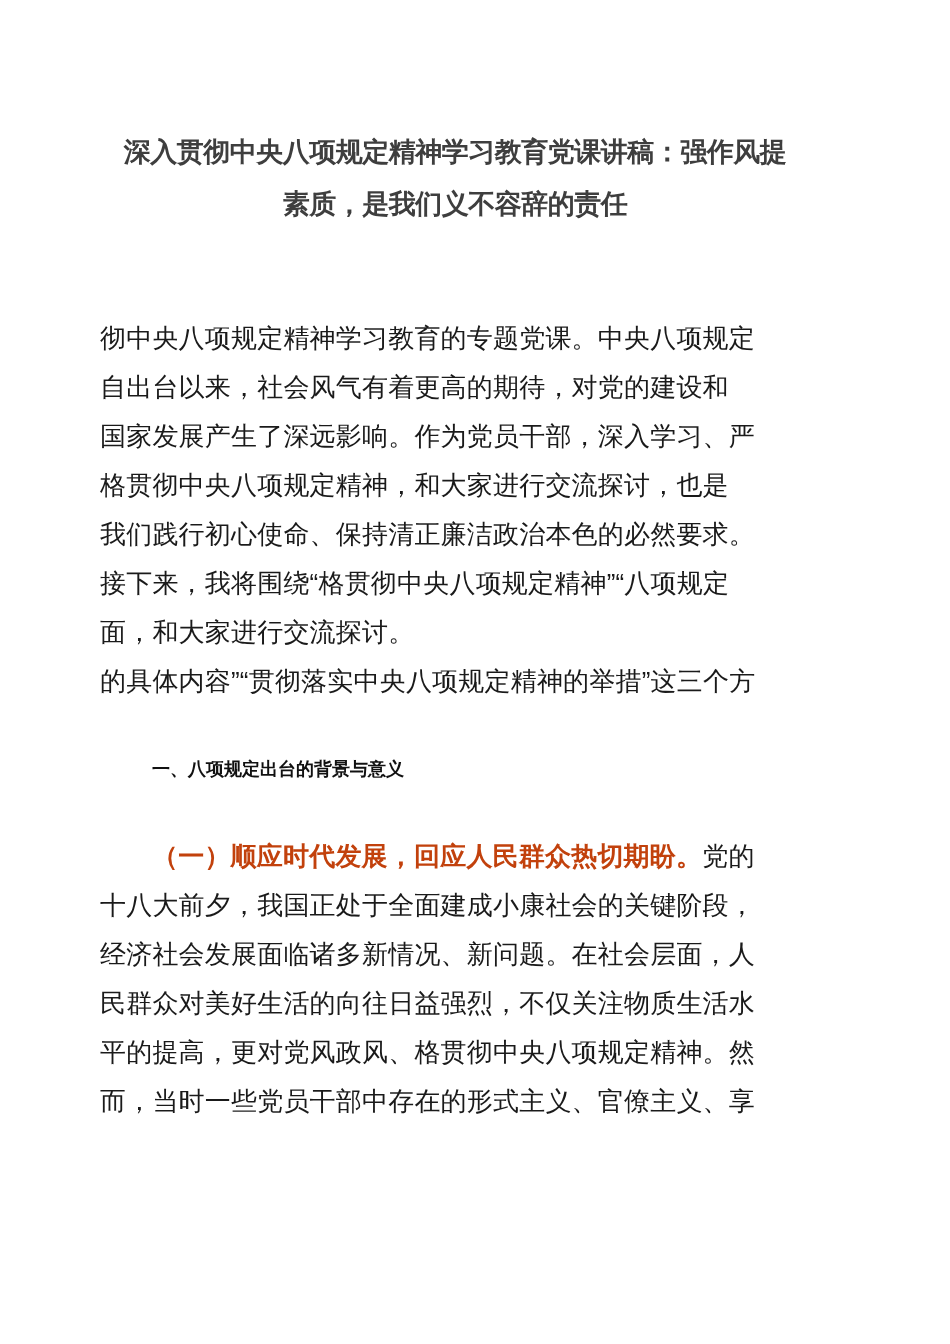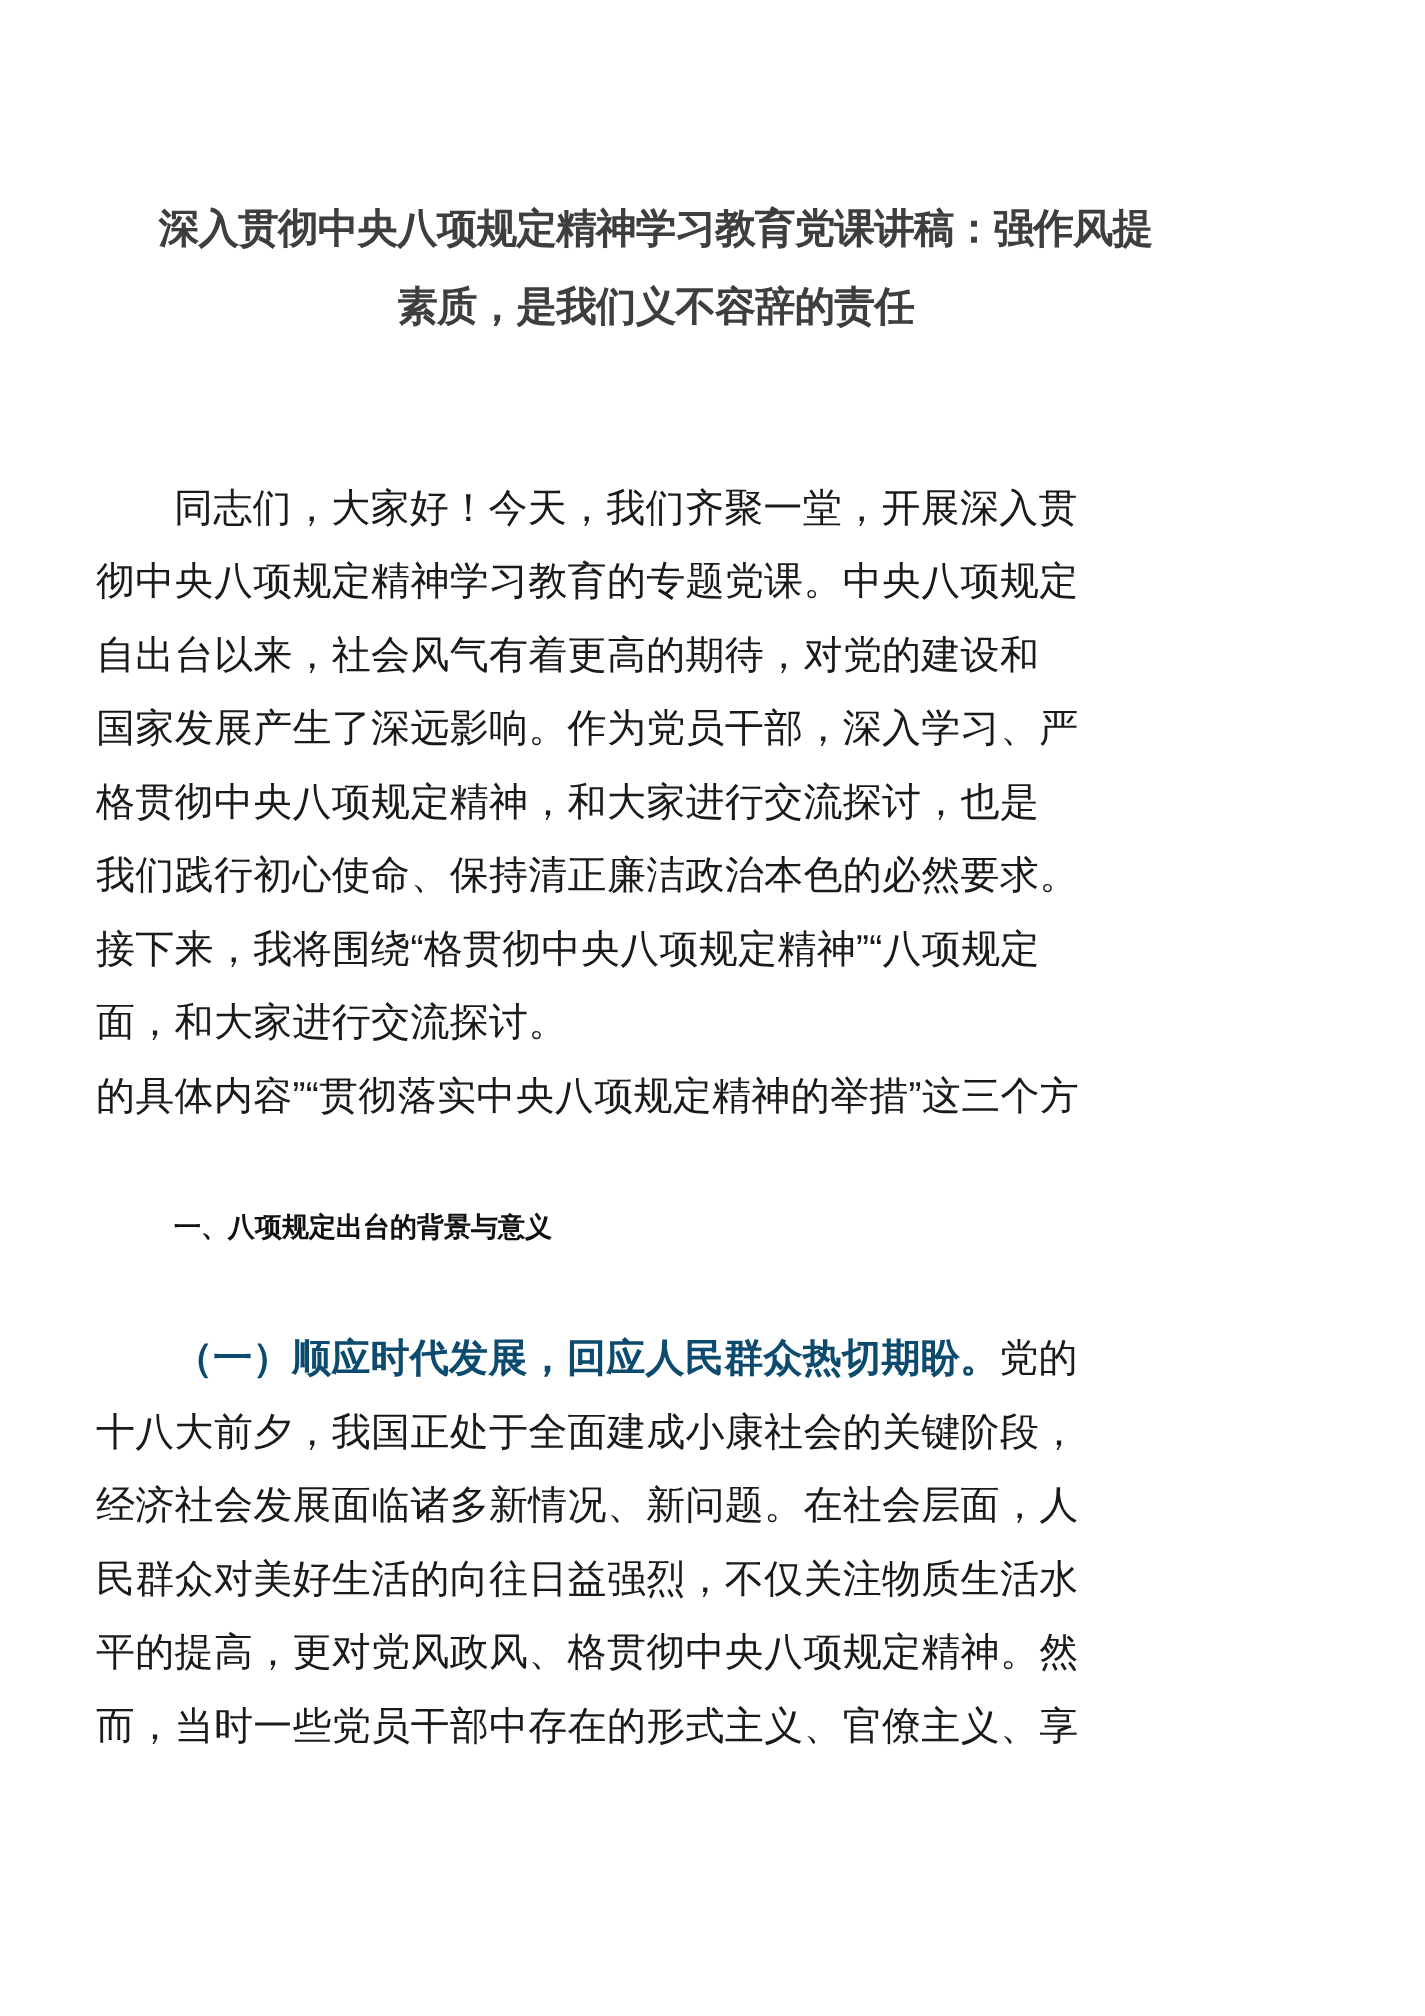--- a/index.html
+++ b/index.html
@@ -10,21 +10,21 @@
   body {
     width: 950px;
     height: 1344px;
     font-family: "Liberation Sans", sans-serif;
     overflow: hidden;
   }
   .page {
     box-sizing: border-box;
     width: 950px;
     height: 1344px;
-    padding: 126px 140px 0 64px;
+    padding: 126px 140px 0 100px;
     background: #ffffff;
   }
   .doc-title {
     font-size: 27px;
     font-weight: bold;
     color: #3e3e3e;
     text-align: center;
     line-height: 52px;
     letter-spacing: -0.5px;
     white-space: nowrap;
@@ -49,35 +49,34 @@
     color: #111111;
     line-height: 49px;
     text-indent: 52px;
     white-space: nowrap;
   }
   .section-para {
     margin-top: 38px;
   }
   .lead-bold {
     font-weight: bold;
-    color: #0c4a6e;
+    color: #c2410c;
   }
 </style>
 </head>
 <body>
 
 <div class="page">
 
   <div class="doc-title">
     <div>深入贯彻中央八项规定精神学习教育党课讲稿：强作风提</div>
     <div>素质，是我们义不容辞的责任</div>
   </div>
 
   <div class="intro-para">
-    <div class="body-line indent-first">同志们，大家好！今天，我们齐聚一堂，开展深入贯</div>
     <div class="body-line">彻中央八项规定精神学习教育的专题党课。中央八项规定</div>
     <div class="body-line">自出台以来，社会风气有着更高的期待，对党的建设和</div>
     <div class="body-line">国家发展产生了深远影响。作为党员干部，深入学习、严</div>
     <div class="body-line">格贯彻中央八项规定精神，和大家进行交流探讨，也是</div>
     <div class="body-line">我们践行初心使命、保持清正廉洁政治本色的必然要求。</div>
     <div class="body-line">接下来，我将围绕“格贯彻中央八项规定精神”“八项规定</div>
     <div class="body-line">面，和大家进行交流探讨。</div>
     <div class="body-line">的具体内容”“贯彻落实中央八项规定精神的举措”这三个方</div>
   </div>
 

